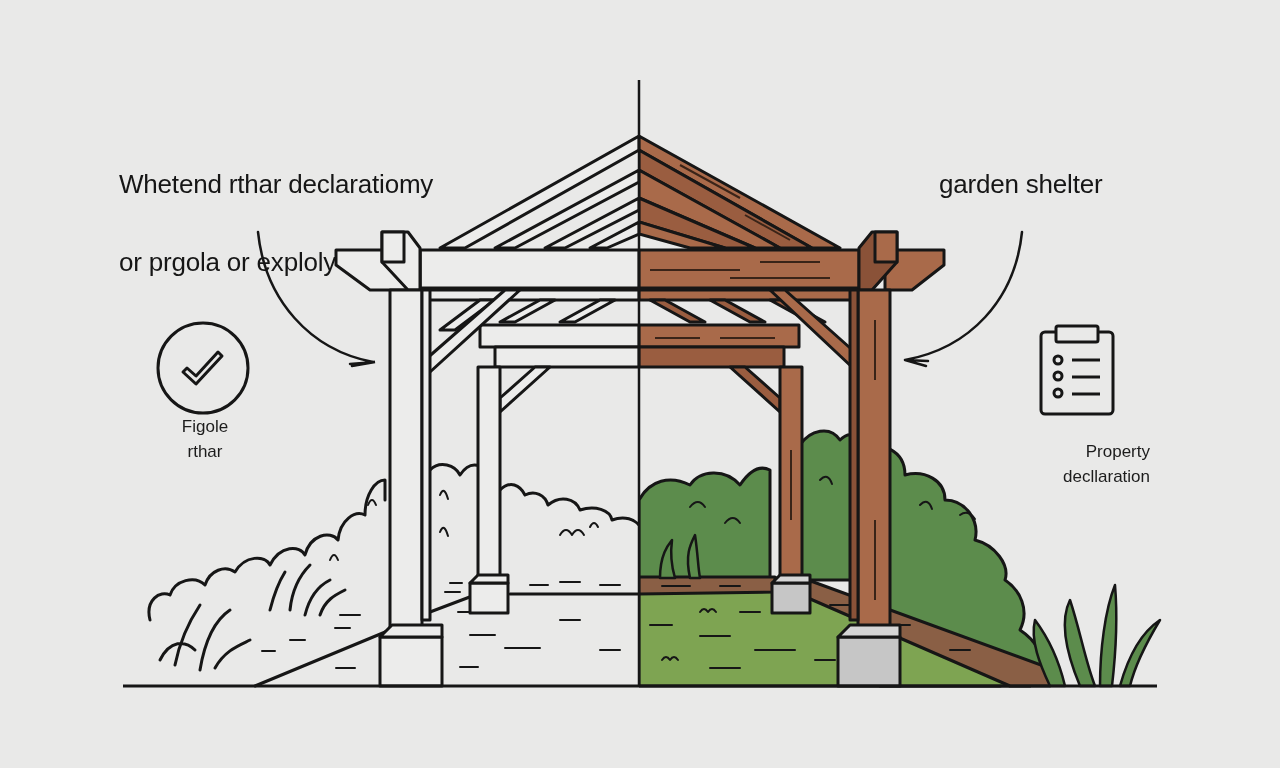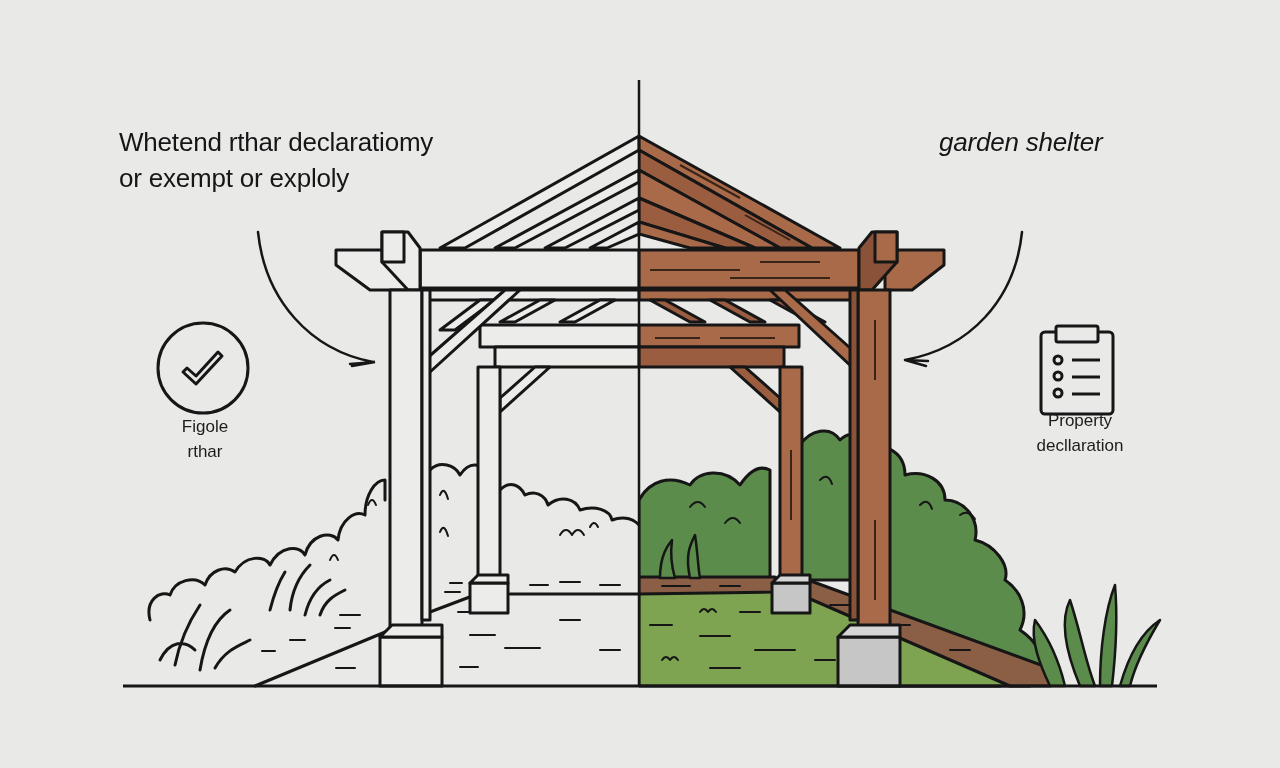--- a/index.html
+++ b/index.html
@@ -8,29 +8,29 @@
       background: #e9e9e8;
       font-family: "Liberation Sans", sans-serif;
       color: #1a1a1a;
       position: relative;
     }
     .canvas { position: absolute; left: 0; top: 0; width: 1280px; height: 768px; }
     .caption {
       position: absolute; font-size: 26px; line-height: 36px; color: #161616;
       letter-spacing: -0.2px;
     }
-    .caption span { display: block; white-space: nowrap; }
+    .caption span { display: block; white-space: nowrap; margin-top: 42px; }
     .caption-left { left: 119px; top: 124px; }
     .caption-right { left: 929px; top: 124px; text-align: center; }
     .badge-label {
       position: absolute; font-size: 17px; line-height: 25px; text-align: center; color: #1c1c1c;
     }
     .badge-label span { display: block; white-space: nowrap; }
     .badge-left-label { left: 150px; top: 414px; width: 110px; }
-    .badge-right-label { left: 1010px; top: 408px; width: 140px; }
+    .badge-right-label { left: 1010px; top: 439px; width: 140px; text-align: right; }
     svg { display: block; }
   </style>
 </head>
 <body>
 
 <svg class="canvas" width="1280" height="768" viewBox="0 0 1280 768" xmlns="http://www.w3.org/2000/svg">
   <defs>
     <clipPath id="leftHalf">
         <rect x="0" y="0" width="639" height="768"></rect>
       </clipPath>
@@ -222,25 +222,25 @@
       <line x1="1072" y1="360" x2="1100" y2="360"></line>
     <circle cx="1058" cy="376" r="4"></circle>
       <line x1="1072" y1="377" x2="1100" y2="377"></line>
     <circle cx="1058" cy="393" r="4"></circle>
       <line x1="1072" y1="394" x2="1100" y2="394"></line>
   </g>
 </svg>
 
 <div class="caption caption-left">
   <span>Whetend rthar declaratiomy</span>
-  <span>or exempt or exploly</span>
+  <span>or prgola or exploly</span>
 </div>
 
 <div class="caption caption-right">
-  <span style="padding-left:10px;font-style:italic;">garden shelter</span>
+  <span style="padding-left:10px;">garden shelter</span>
 </div>
 
 <div class="badge-label badge-left-label">
   <span>Figole</span>
   <span>rthar</span>
 </div>
 
 <div class="badge-label badge-right-label">
   <span>Property</span>
   <span>decllaration</span>

